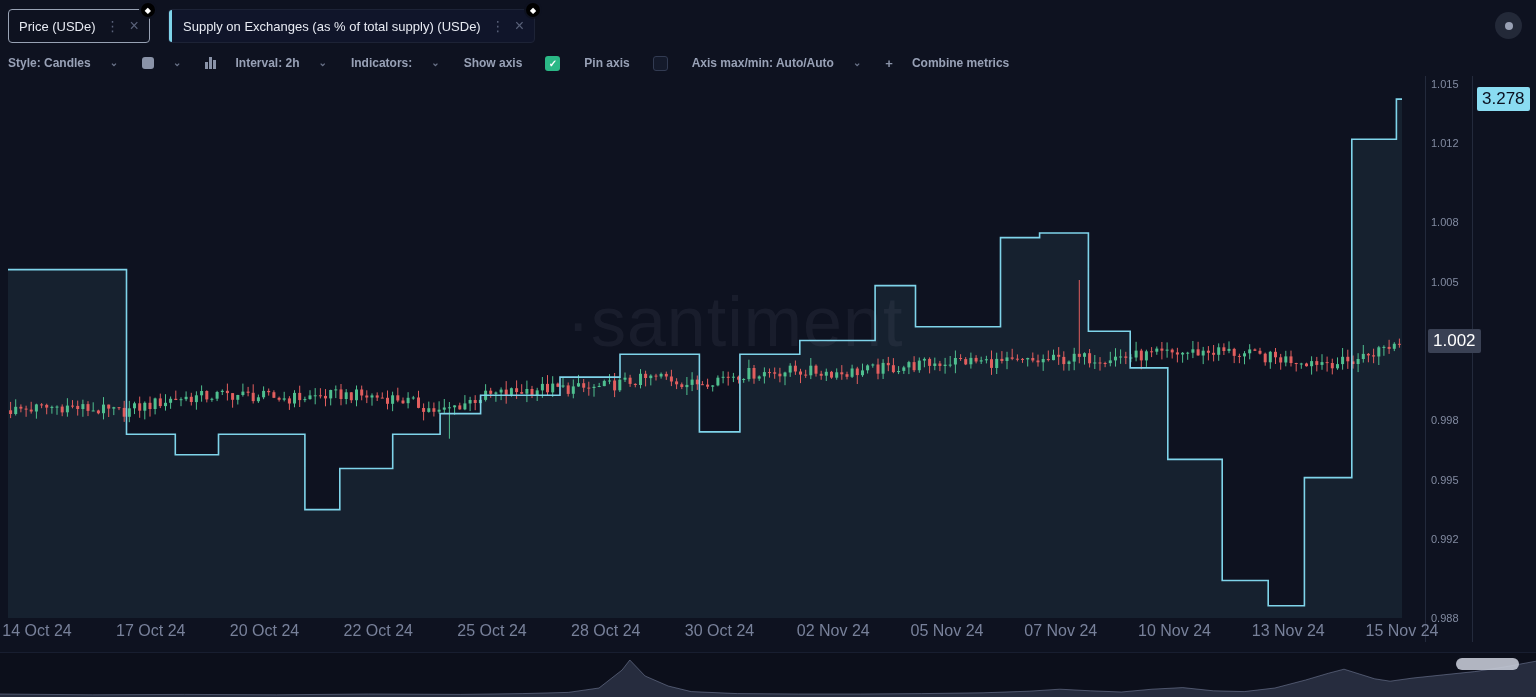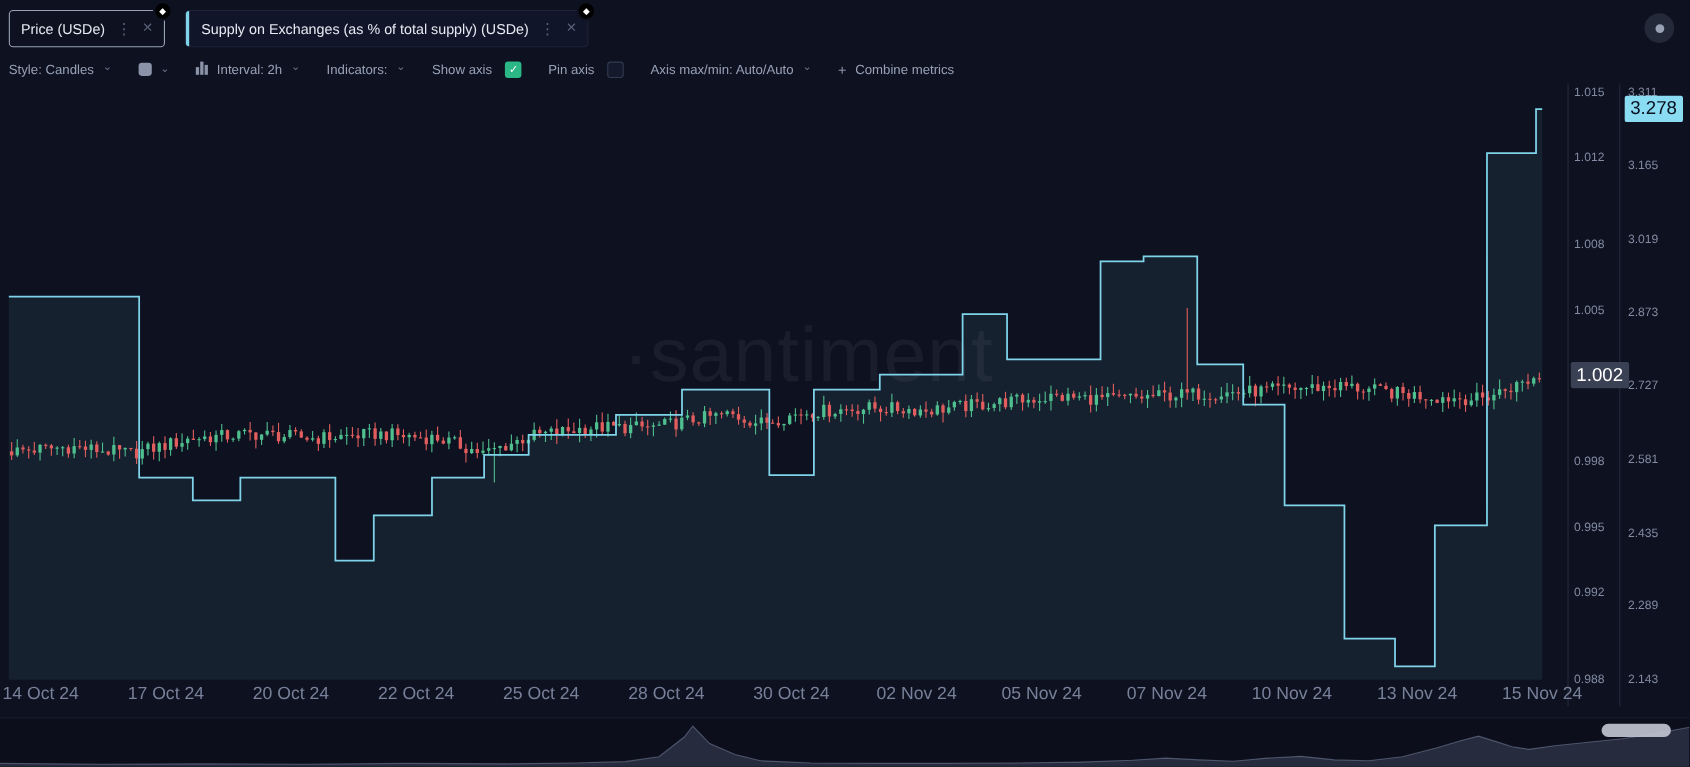--- a/index.html
+++ b/index.html
@@ -20,21 +20,21 @@
   .asset-badge { position:absolute; top:-9px; right:-8px; width:18px; height:18px;
     border-radius:50%; background:#000; border:2px solid #0e1220; display:flex;
     align-items:center; justify-content:center; color:#fff; font-size:8px; }
   .corner-btn { position:absolute; top:12px; right:14px; width:27px; height:27px;
     border-radius:50%; background:#232938; display:flex; align-items:center; justify-content:center; }
   .corner-dot { width:8px; height:8px; border-radius:50%; background:#99a1b4; }
 
   
   .toolbar { position:absolute; top:50px; left:0; width:100%; height:26px;
     display:flex; align-items:center; padding:0 8px; font-size:12px; color:#98a1b6; }
-  .tb-item { display:flex; gap:8px; margin-right:24px; cursor:pointer; white-space:nowrap; }
+  .tb-item { display:flex; align-items:center; gap:19px; margin-right:24px; cursor:pointer; white-space:nowrap;font-weight:bold; }
   .chev { font-size:10px; color:#6a7389; transform:translateY(-1px); }
   .swatch { width:12px; height:12px; border-radius:3px; background:#8a93a8; }
   .bars-icon { display:flex; align-items:flex-end; gap:1px; height:12px; }
   .bars-icon i { width:3px; background:#8a93a8; display:block; }
   .checkbox { width:15px; height:15px; border-radius:3px; display:flex; align-items:center;
     justify-content:center; font-size:10px; color:#fff; margin-left:4px; }
   .checkbox.on { background:#2bb886; }
   .checkbox.off { background:#141a2b; border:1px solid #323b52; }
   .plus { font-size:13px; color:#8a93a8; }
 
@@ -679,31 +679,20 @@
     <div class="axis-col" id="price-axis" style="left:1431px; width:40px">
         <div class="tick" style="top: 8px;">1.015</div>
         <div class="tick" style="top: 67.3333px;">1.012</div>
         <div class="tick" style="top: 146.444px;">1.008</div>
         <div class="tick" style="top: 205.778px;">1.005</div>
         <div class="tick" style="top: 344.222px;">0.998</div>
         <div class="tick" style="top: 403.556px;">0.995</div>
         <div class="tick" style="top: 462.889px;">0.992</div>
         <div class="tick" style="top: 542px;">0.988</div>
       </div>
-    <div class="axis-col" id="supply-axis" style="left:1480px; width:50px">
-        <div class="tick" style="top: 8px;">3.311</div>
-        <div class="tick" style="top: 74.75px;">3.165</div>
-        <div class="tick" style="top: 141.5px;">3.019</div>
-        <div class="tick" style="top: 208.25px;">2.873</div>
-        <div class="tick" style="top: 275px;">2.727</div>
-        <div class="tick" style="top: 341.75px;">2.581</div>
-        <div class="tick" style="top: 408.5px;">2.435</div>
-        <div class="tick" style="top: 475.25px;">2.289</div>
-        <div class="tick" style="top: 542px;">2.143</div>
-      </div>
     <div class="cur-badge" id="price-badge" style="top: 265.111px;">1.002</div>
     <div class="cur-badge" id="supply-badge" style="top: 23.0873px;">3.278</div>
     <div class="date-row" id="date-row">
         <div class="date-label" style="left: 37px;">14 Oct 24</div>
         <div class="date-label" style="left: 150.75px;">17 Oct 24</div>
         <div class="date-label" style="left: 264.5px;">20 Oct 24</div>
         <div class="date-label" style="left: 378.25px;">22 Oct 24</div>
         <div class="date-label" style="left: 492px;">25 Oct 24</div>
         <div class="date-label" style="left: 605.75px;">28 Oct 24</div>
         <div class="date-label" style="left: 719.5px;">30 Oct 24</div>

